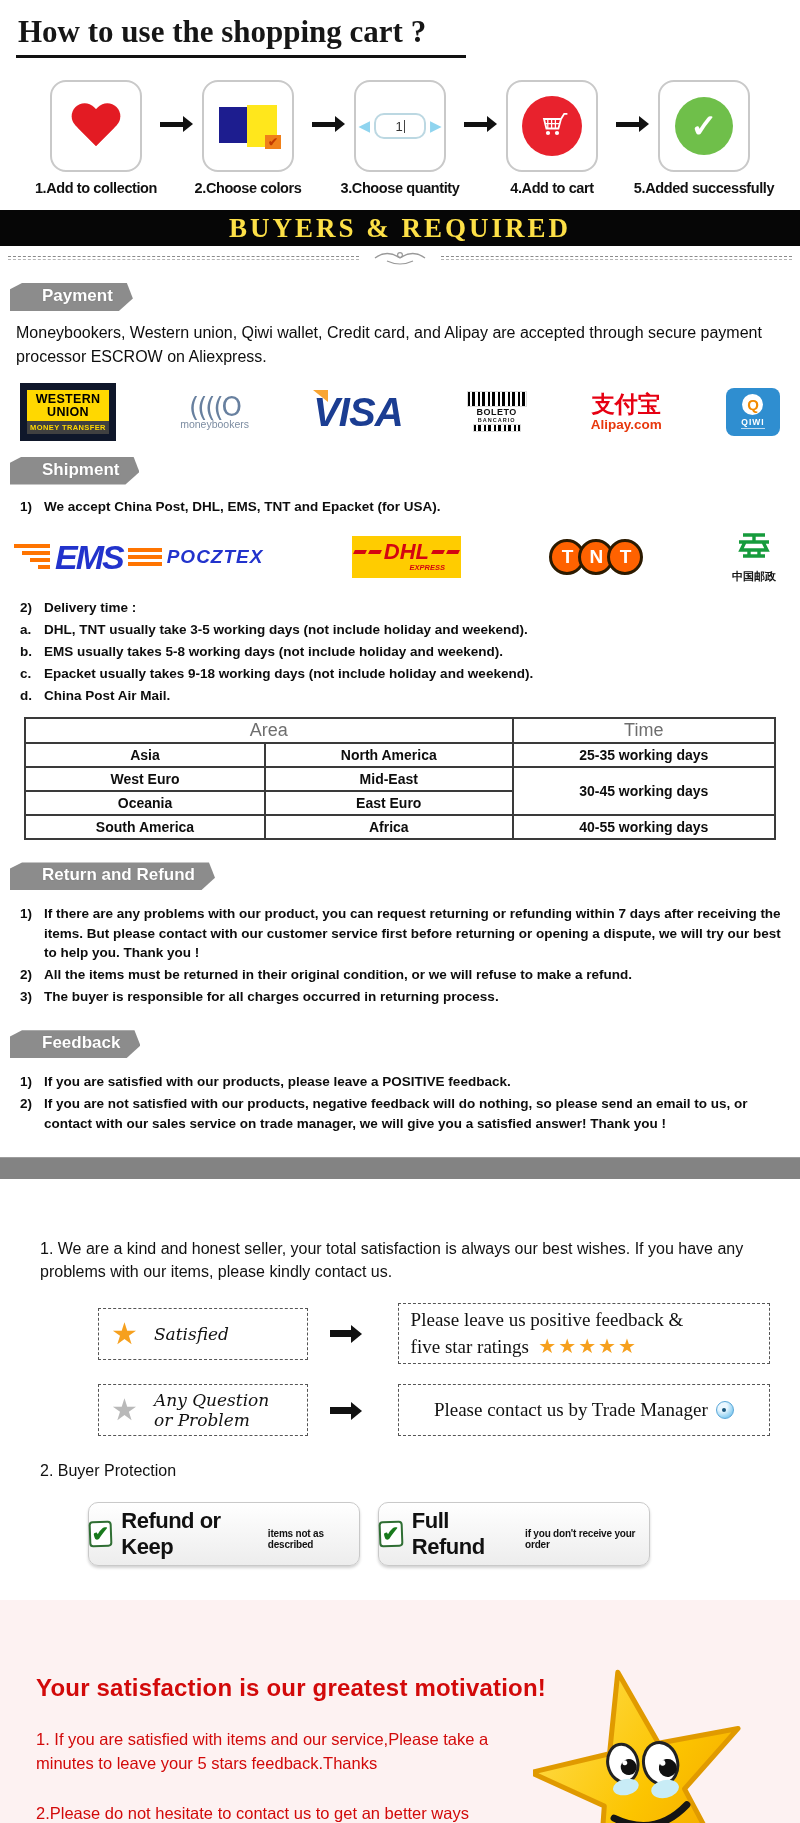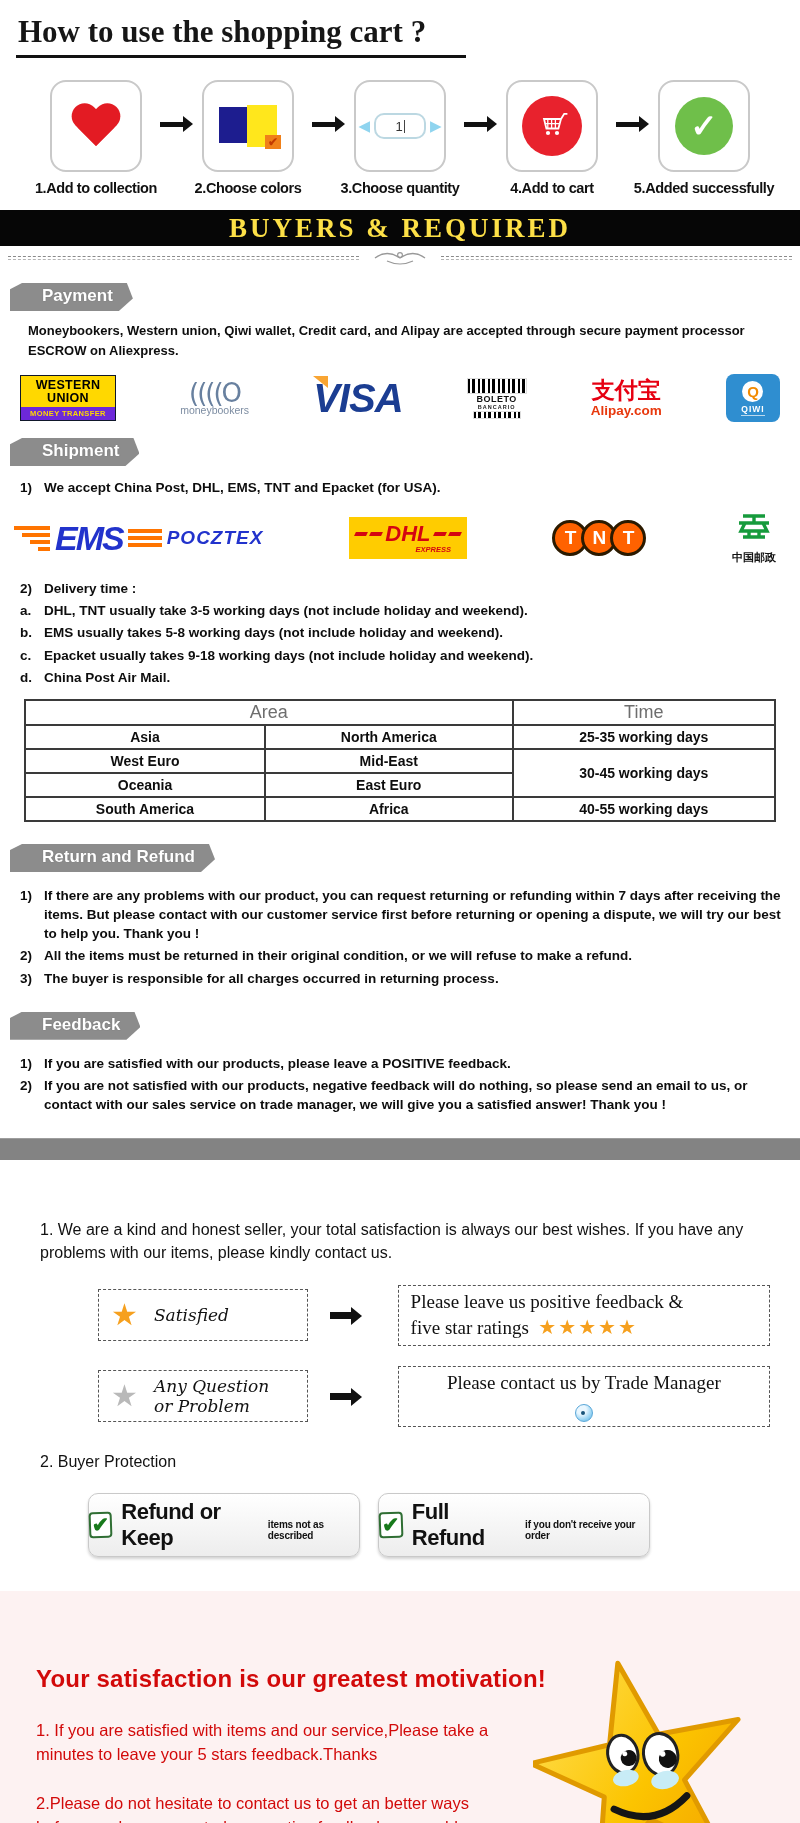--- a/index.html
+++ b/index.html
@@ -50,26 +50,26 @@
   .tag{
     display:inline-block; margin:16px 0 0 10px; padding:3px 20px 5px 32px;
     background:#8c8c8c; color:#fff; font-size:17px; font-weight:bold;
     clip-path:polygon(0 22%, 12px 0, calc(100% - 6px) 0, 100% 55%, calc(100% - 14px) 100%, 0 100%);
     text-shadow:0 0 1px #666;
   }
   
   .numline{ display:flex; padding:0 10px; margin-top:3px; font-size:13.5px; font-weight:bold; line-height:1.42; color:#0d0d0d;}
   .numline .n{ flex:0 0 34px; padding-left:10px;}
   .numline .t{ flex:1; padding-right:6px;}
-  .sec-desc{ margin:10px 28px 0; font-size:13px; font-weight:bold; line-height:1.5; color:#0d0d0d;}
+  .sec-desc{ margin:10px 16px 0; font-size:16px; font-weight:normal; line-height:1.5; color:#0d0d0d;}
   
   .paylogos{ display:flex; align-items:center; justify-content:space-between; margin:14px 20px 0; }
-  .wu{ width:96px; border:1px solid #0f172a; }
+  .wu{ width:96px; border:7px solid #0f172a; }
   .wu-top{ background:#ffd800; color:#000; font-weight:900; text-align:center; font-size:12.5px; line-height:1.02; padding:3px 0 2px; letter-spacing:0.3px;}
-  .wu-bottom{ background:#6d28d9; color:#ffd800; font-size:7.5px; font-weight:bold; text-align:center; padding:2px 0; letter-spacing:0.4px;}
+  .wu-bottom{ background:#404040; color:#ffd800; font-size:7.5px; font-weight:bold; text-align:center; padding:2px 0; letter-spacing:0.4px;}
   .mb{ text-align:center; color:#68809f;}
   .mb-arcs{ font-size:26px; letter-spacing:-2px; line-height:1; font-family:"DejaVu Sans", sans-serif;}
   .mb-name{ font-size:10.5px; color:#7d8da2; margin-top:-2px;}
   .visa{ position:relative; font-style:italic; font-weight:900; font-size:40px; color:#1b3d92; letter-spacing:-1px; line-height:1;}
   .visa::before{ content:""; position:absolute; left:0px; top:-2px; border-left:15px solid transparent; border-top:12px solid #f9a533;}
   .boleto{ width:60px; text-align:center;}
   .bc{ height:16px; background:repeating-linear-gradient(90deg,#000 0 2px,#fff 2px 4px,#000 4px 7px,#fff 7px 10px); border:1px solid #ddd;}
   .bc2{ height:8px; width:80%; margin:1px auto 0;}
   .boleto-name{ font-size:9px; font-weight:900; letter-spacing:0.5px;}
   .boleto-sub{ font-size:5.5px; font-weight:bold; letter-spacing:1px; color:#222;}
@@ -80,21 +80,21 @@
   .qiwi-circle{ width:21px; height:21px; background:#fff; border-radius:50%; color:#f28a00; font-weight:900; font-size:15px; display:flex; align-items:center; justify-content:center;}
   .qiwi-name{ color:#fff; font-size:8.5px; font-weight:bold; letter-spacing:1px; border-bottom:1px solid #bcd9ee; padding-bottom:1px;}
   
   .shiplogos{ display:flex; align-items:center; justify-content:space-between; margin:14px 24px 0 14px;}
   .ems{ display:flex; align-items:center; gap:5px;}
   .stripes{ display:flex; flex-direction:column; gap:3px; align-items:flex-end;}
   .stripes.l{ align-items:flex-end;} .stripes.r{ align-items:flex-start;}
   .stripe{ height:4px; background:#ff7400;}
   .ems-word{ font-style:italic; font-weight:900; font-size:34px; color:#2233cc; letter-spacing:-2px; line-height:1;}
   .pocztex{ font-style:italic; font-weight:900; font-size:19px; color:#2233cc; letter-spacing:1px;}
-  .dhl{ width:118px; height:42px; background:#ffcc00; display:flex; flex-direction:column; align-items:center; justify-content:center;}
+  .dhl{ width:109px; height:42px; background:#ffcc00; display:flex; flex-direction:column; align-items:center; justify-content:center;}
   .dhl-row{ display:flex; align-items:center; gap:3px;}
   .dhl-dash{ width:12px; height:4px; background:#d40511; transform:skewX(-25deg);}
   .dhl-word{ font-style:italic; font-weight:900; font-size:22px; color:#d40511; letter-spacing:0px; line-height:1;}
   .dhl-sub{ font-style:italic; font-size:7.5px; font-weight:bold; color:#d40511; align-self:flex-end; margin-right:16px;}
   .tnt{ display:flex;}
   .tnt-c{ width:36px; height:36px; border-radius:50%; background:#ff6200; border:3px solid #2b1a00; color:#fff; font-weight:900; font-size:19px; display:flex; align-items:center; justify-content:center;}
   .tnt-c + .tnt-c{ margin-left:-7px;}
   .cpost{ text-align:center;}
   .cpost-name{ font-size:11px; font-weight:bold; margin-top:1px; font-family:"DejaVu Sans", sans-serif;}
   
@@ -104,21 +104,21 @@
   .stable .c1{width:32%;} .stable .c2{width:33%;}
   
   .graybar{ margin-top:24px; height:22px; background:#838383; border-top:1px solid #9d9d9d;}
   
   .seller{ padding:58px 30px 0 40px; font-size:16px;}
   .seller .intro{ line-height:1.45;}
   .fbrow{ display:flex; align-items:center; margin:20px 0 0 58px;}
   .dashbox{ border:1.6px dashed #555; background:#fff; padding:4px 12px; display:flex; align-items:center;}
   .dashbox.lbox{ width:220px; height:52px; gap:16px;}
   .dashbox.rbox{ width:392px; min-height:52px; margin-left:34px; font-family:"Liberation Serif", serif; font-size:19px; flex-direction:column; align-items:flex-start; justify-content:center; line-height:1.3;}
-  .dashbox.rbox.single{ flex-direction:column; align-items:center; gap:8px;}
+  .dashbox.rbox.single{ flex-direction:row; align-items:center; gap:8px;}
   .big-star{ font-size:30px; line-height:1;}
   .star-orange{ color:#f6a01e;} .star-gray{ color:#b9b9b9;}
   .script{ font-family:"DejaVu Serif", serif; font-style:italic; font-size:17px; line-height:1.2;}
   .fat-arrow{ width:22px; height:7px; background:#111; position:relative; margin:0 12px 0 22px; flex:none;}
   .fat-arrow::after{ content:""; position:absolute; right:-10px; top:-5px; border-left:11px solid #111; border-top:9px solid transparent; border-bottom:9px solid transparent;}
   .mini-stars{ color:#f6a01e; font-size:20px; letter-spacing:2px;}
   .tm-icon{ display:inline-block; width:18px; height:18px; border-radius:50%; background:radial-gradient(circle at 35% 30%, #eaf7ff 0 30%, #8fd0f2 70%, #5aa7d8); border:1px solid #5aa7d8; position:relative;}
   .tm-icon::after{ content:""; position:absolute; left:5px; top:6px; width:4px; height:4px; border-radius:50%; background:#18547a;}
   .bp-line{ margin:26px 0 0 0;}
   .refund-cards{ display:flex; gap:18px; margin:22px 0 0 48px;}

